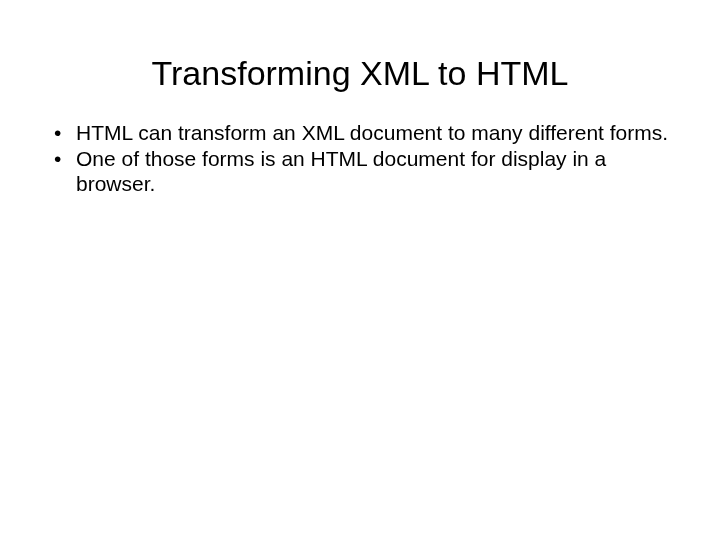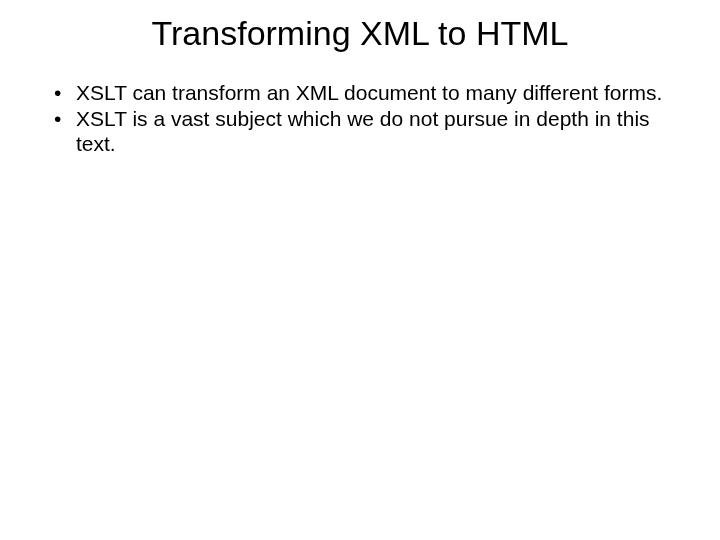--- a/index.html
+++ b/index.html
@@ -1,24 +1,24 @@
 <!DOCTYPE html>
 <html><head>
 <meta charset="utf-8">
 <style>
   * { margin: 0; padding: 0; box-sizing: border-box; }
   html, body { width: 720px; height: 540px; background: #fff; font-family: Arial, Helvetica, sans-serif; color: #000; }
-  .slide { width: 720px; height: 480px; padding: 8px 48px 0 48px; }
+  .slide { width: 720px; height: 480px; padding: 8px 48px 0 48px; margin-top: 40px; }
   .title { font-size: 34px; font-weight: 400; text-align: center; margin-top: 6px; margin-bottom: 28px; }
   ul.bullets { list-style: none; }
   ul.bullets li { position: relative; padding-left: 28px; font-size: 21px; line-height: 1.18; margin-bottom: 1px; }
   ul.bullets li::before { content: "•"; position: absolute; left: 6px; top: 0; font-size: 21px; }
 </style>
 </head>
 <body>
 
 <div class="slide">
   <h1 class="title">Transforming XML to HTML</h1>
   <ul class="bullets">
-    <li>XSLT can transform an XML document to many different forms.</li>
-    <li>XSLT is a vast subject which we do not pursue in depth in this text.</li>
+    <li>HTML can transform an XML document to many different forms.</li>
+    <li>One of those forms is an HTML document for display in a browser.</li>
   </ul>
 </div>
 
 </body></html>

